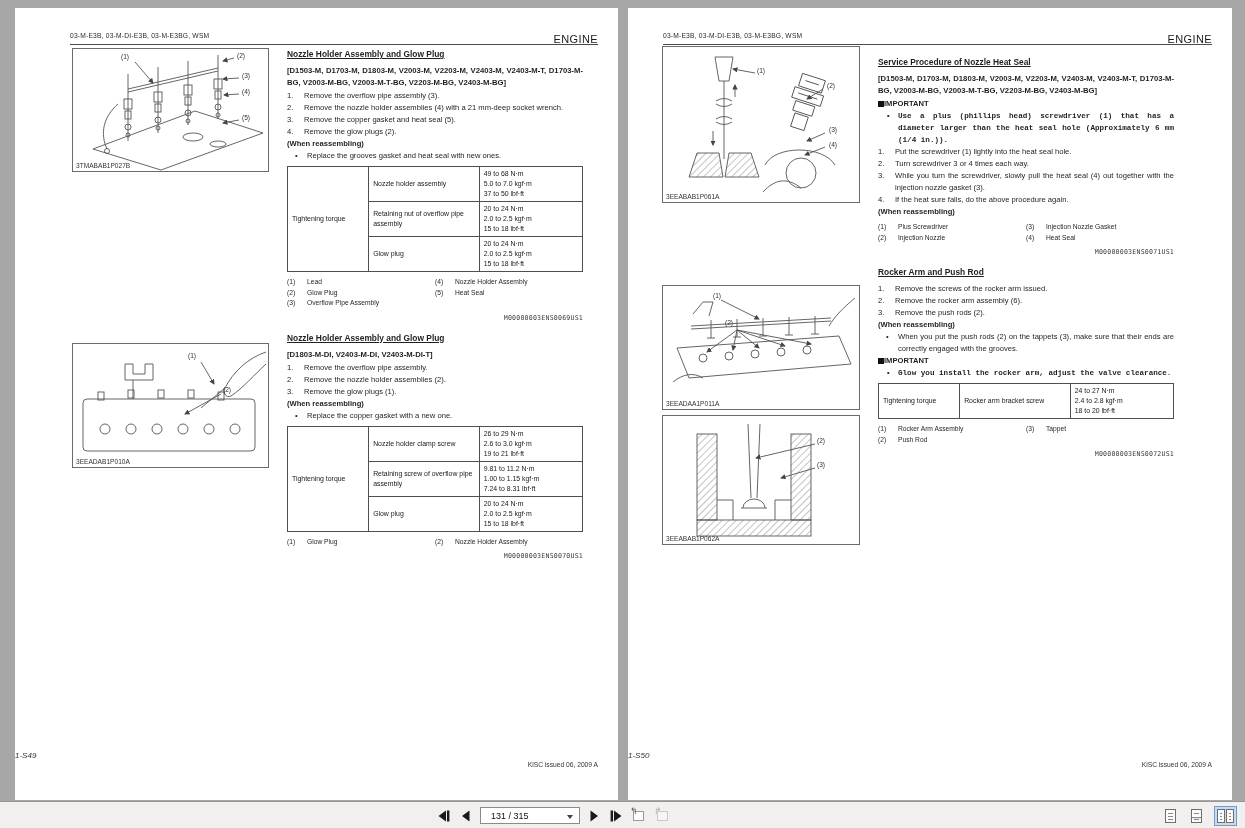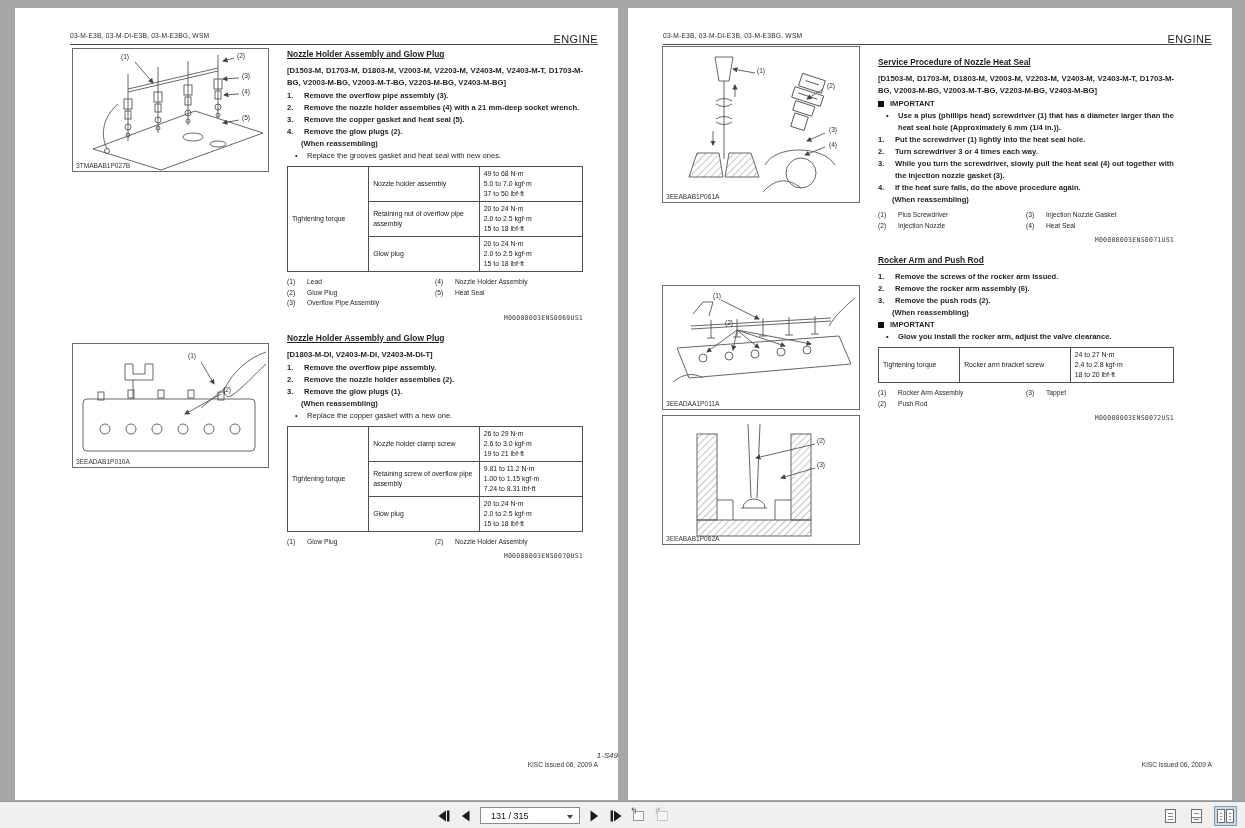--- a/index.html
+++ b/index.html
@@ -27,45 +27,45 @@
   .figure { position:absolute; border:1px solid #6b6b6b; background:#fff; }
   .figure svg { position:absolute; left:0; top:0; }
   .fig-label { position:absolute; left:3px; bottom:2px; font-size:6.6px; color:#333; }
   .callout { position:absolute; font-size:6.6px; color:#2e2e2e; }
 
   
   .textcol { position:absolute; width:296px; font-size:7.6px; line-height:12px; }
   .sec-title { font-size:8.4px; font-weight:bold; text-decoration:underline; line-height:13px; margin:0 0 4px 0; }
   .models { font-weight:bold; font-size:7.7px; line-height:12px; text-align:justify; margin:0 0 1px 0; }
   ol.steps { list-style:none; margin:0; padding:0; counter-reset:step; }
-  ol.steps li { counter-increment:step; position:relative; padding-left:17px; text-align:justify;font-weight:bold; }
+  ol.steps li { counter-increment:step; position:relative; padding-left:17px; text-align:justify; }
   ol.steps li::before { content:counter(step) "."; position:absolute; left:0; }
-  .reasm { font-weight:bold;margin-left:14px; }
+  .reasm { font-weight:bold; }
   .note { position:relative; padding-left:20px; text-align:justify; }
   .note::before { content:"\2022"; position:absolute; left:8px; }
-  .imp-head { position:relative; padding-left:12px; font-weight:bold; }
+  .imp-head { position:relative; padding-left:6px; font-weight:bold; }
   .imp-sq { position:absolute; left:0; top:3px; width:6px; height:6px; background:#111; display:inline-block; }
-  .imp-note { position:relative; padding-left:20px; font-weight:bold; text-align:justify; }
+  .imp-note { position:relative; padding-left:20px; font-weight:bold; text-align:justify;font-family:Liberation Mono, monospace; }
   .imp-note::before { content:"\2022"; position:absolute; left:8px; }
 
   table.torque { border-collapse:collapse; width:100%; margin:4px 0 5px 0; }
   table.torque td { border:1px solid #4f4f4f; font-size:6.9px; line-height:10px; padding:2px 4px; vertical-align:middle; color:#181818; }
   td.tq-label { width:27.5%; }
   td.tq-item  { width:37.5%; }
   td.tq-vals  { width:35%; }
 
   .legend { display:flex; font-size:6.7px; line-height:10.5px; margin-top:4px; }
   .legend-col { flex:1 1 50%; }
   .legend-item { display:flex; }
   .legend-item .ln { flex:0 0 20px; }
   .code-line { text-align:right; font-family:"DejaVu Sans Mono", monospace; font-size:6.6px; letter-spacing:.2px; color:#3a3a3a; margin:3px 0 5px 0; }
   .sec-gap { margin-top:8px; }
 
   
-  .footer-page   { position:absolute; bottom:40px; left:0; width:100%; text-align:right; font-size:8px; color:#333;font-style:italic; }
+  .footer-page   { position:absolute; bottom:40px; left:0; width:100%; text-align:left; font-size:8px; color:#333;font-style:italic; }
   .footer-issued { position:absolute; bottom:32px; right:20px; font-size:6.7px; color:#333; }
 
   
   .toolbar { position:absolute; left:0; bottom:0; width:1245px; height:27px; background:#f1f0ee; border-top:1px solid #969696; }
   .nav-group { position:absolute; left:436px; top:5px; display:flex; align-items:center; gap:6px; }
   .tb-btn { width:16px; height:16px; display:flex; align-items:center; justify-content:center; cursor:pointer; }
   .page-combo { width:100px; height:17px; background:#fff; border:1px solid #8b8b8b; display:flex; align-items:center; padding-left:10px; font-size:9px; color:#111; position:relative; cursor:pointer; }
   .combo-caret { position:absolute; right:6px; top:7px; width:0; height:0; border-left:3px solid transparent; border-right:3px solid transparent; border-top:4px solid #444; }
   .view-btn { width:18px; height:16px; position:relative; cursor:pointer; }
   .view-btn .pg { position:absolute; left:3px; top:3px; width:11px; height:10px; border:1px solid #9a9a9a; background:#fdfdfd; }
@@ -473,20 +473,21 @@
     </div>
     <div class="code-line">M00000003ENS0071US1</div>
 
     <h3 class="sec-title sec-gap">Rocker Arm and Push Rod</h3>
     <ol class="steps">
       <li>Remove the screws of the rocker arm issued.</li>
       <li>Remove the rocker arm assembly (6).</li>
       <li>Remove the push rods (2).</li>
     </ol>
     <div class="reasm">(When reassembling)</div>
+    <div class="note">When you put the push rods (2) on the tappets (3), make sure that their ends are correctly engaged with the grooves.</div>
     <div class="imp-head">
       <span class="imp-sq"></span>
       <span>IMPORTANT</span>
     </div>
     <div class="imp-note">Glow you install the rocker arm, adjust the valve clearance.</div>
 
     <table class="torque">
       <tbody>
           <tr>
         <td class="tq-label">Tightening torque</td>
@@ -514,20 +515,21 @@
       <div class="legend-col">
         <div class="legend-item">
             <span class="ln">(3)</span>
             <span>Tappet</span>
           </div>
       </div>
     </div>
     <div class="code-line">M00000003ENS0072US1</div>
   </div>
 
+  <div class="footer-page">1-S50</div>
   <div class="footer-issued">KiSC issued 06, 2009 A</div>
 </div>
 
 <div class="toolbar">
   <div class="nav-group">
     <div class="tb-btn" title="">
       <svg width="14" height="12" viewBox="0 0 14 12">
           <polygon points="9,0.5 9,11.5 1.5,6" fill="#1a1a1a"></polygon>
           <rect x="10" y="0.5" width="2.4" height="11" fill="#1a1a1a"></rect>
         </svg>

